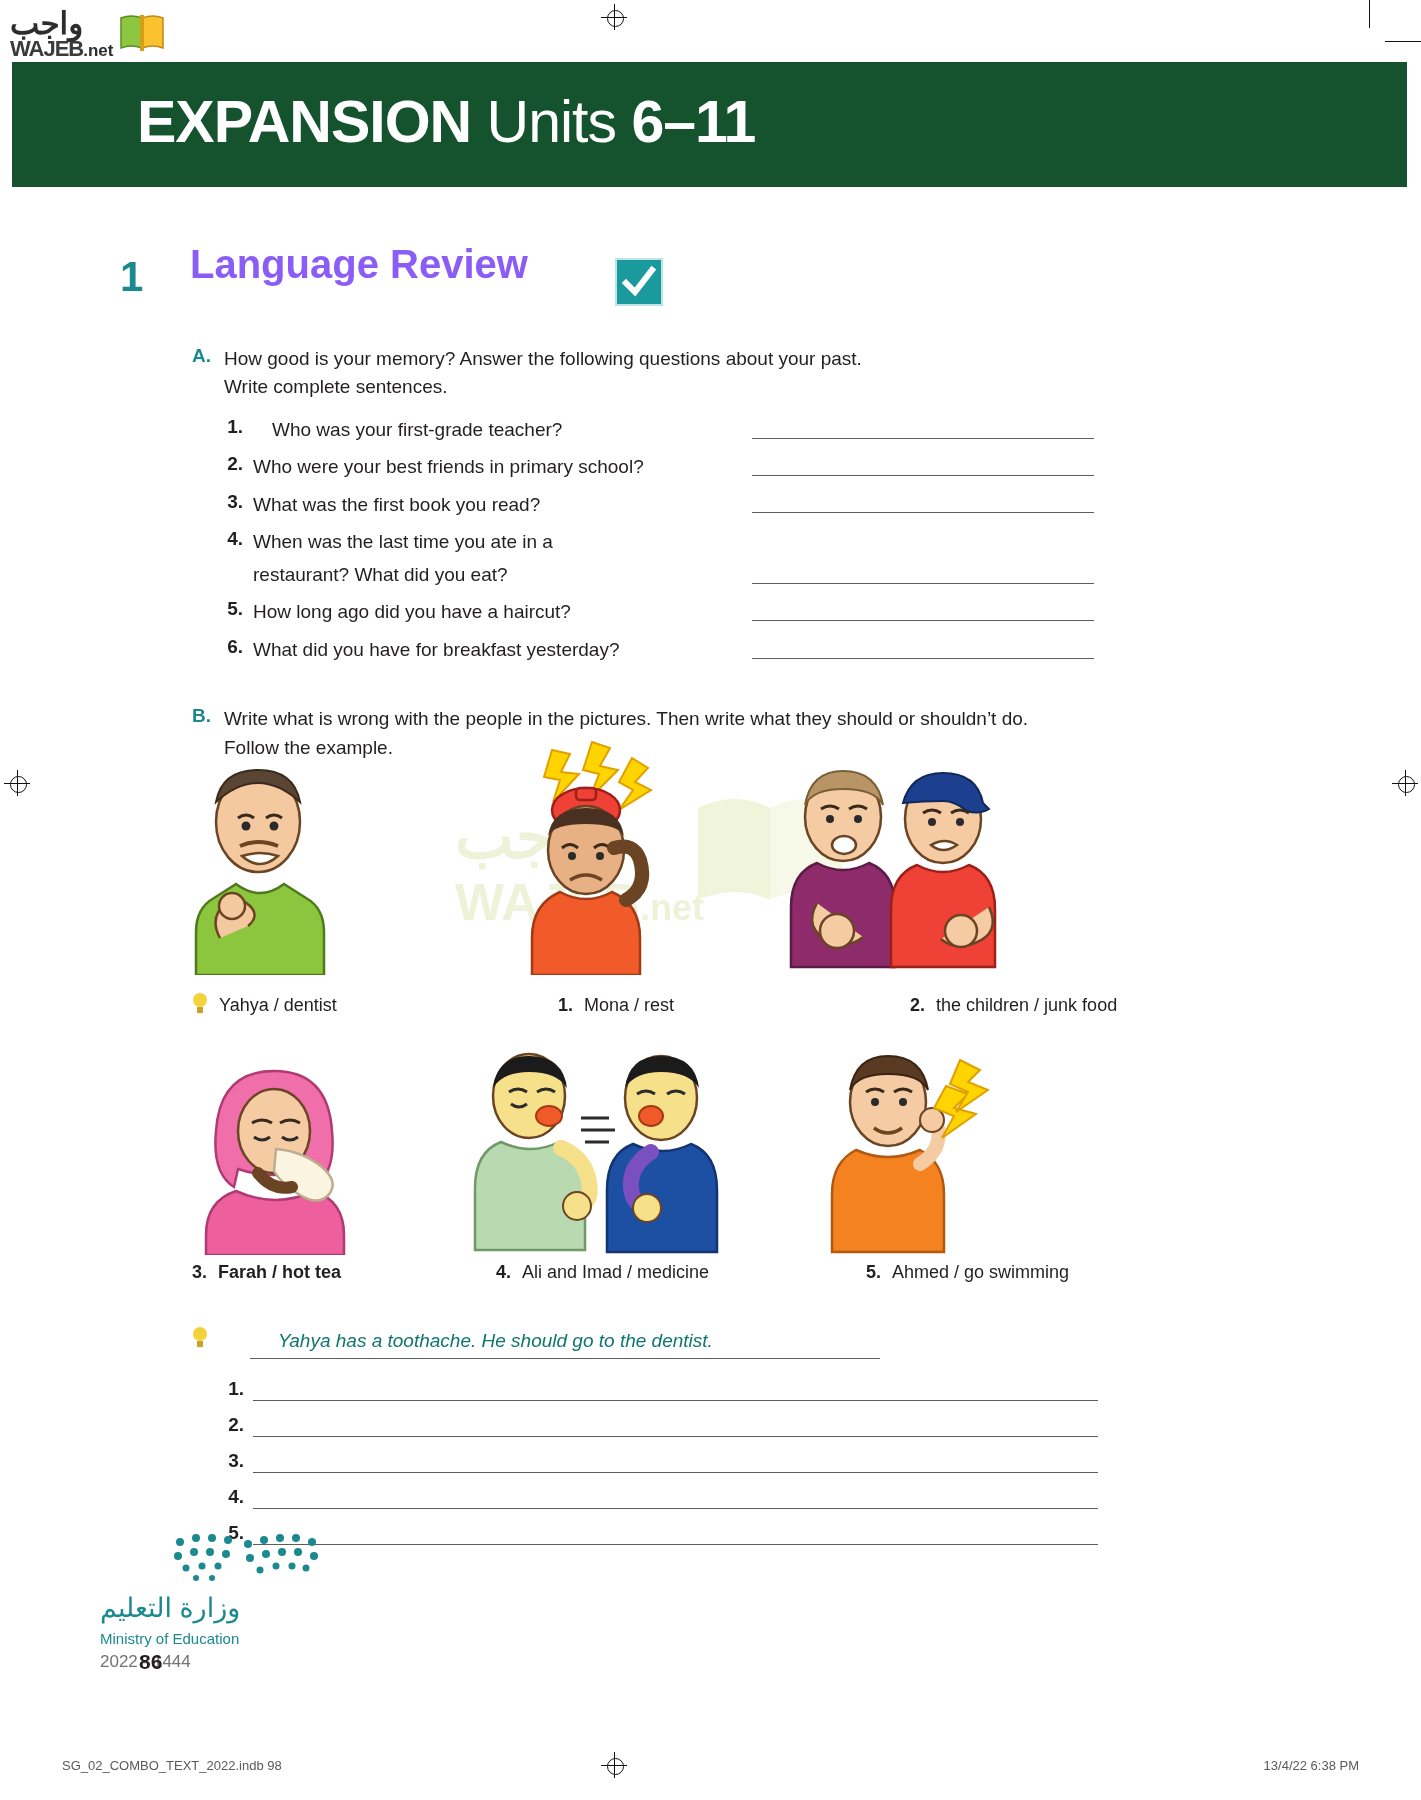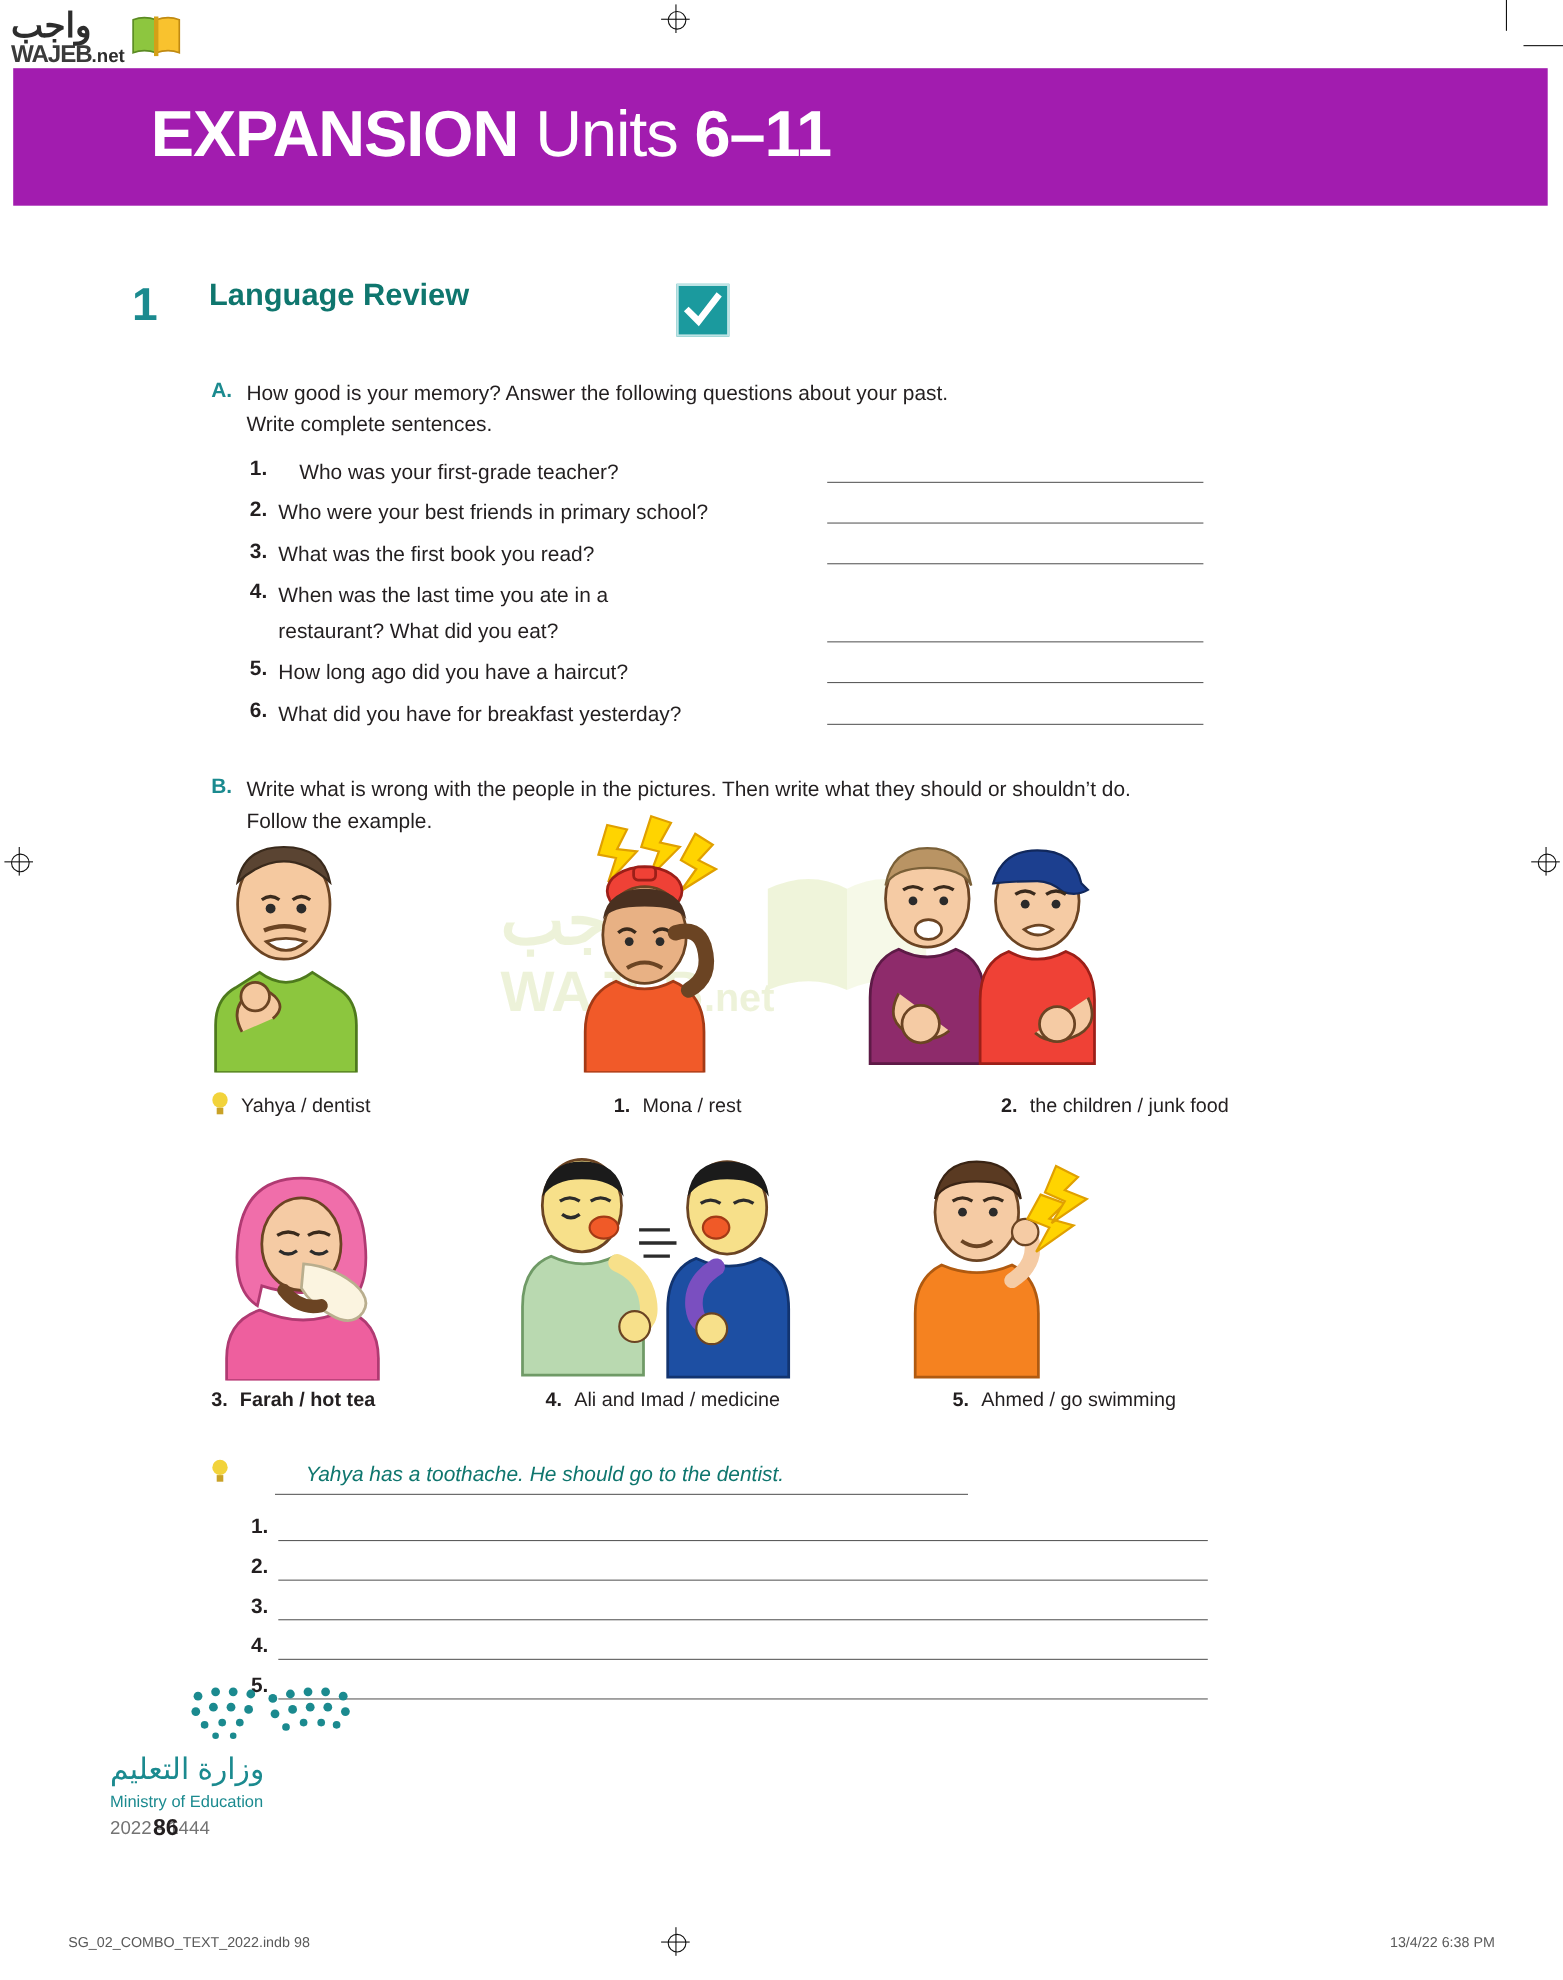--- a/index.html
+++ b/index.html
@@ -81,21 +81,21 @@
     height: 1px;
   }
 
   
   .banner {
     position: absolute;
     left: 12px;
     top: 62px;
     width: 1395px;
     height: 125px;
-    background: #a21caf;
+    background: #14532d;
   }
   .banner-title {
     position: absolute;
     left: 125px;
     top: 26px;
     color: #ffffff;
     font-size: 59px;
     font-weight: bold;
     letter-spacing: -1px;
     white-space: nowrap;
@@ -109,24 +109,24 @@
     position: absolute;
     left: 120px;
     top: 253px;
     font-size: 42px;
     font-weight: bold;
     color: #1b8a8f;
   }
   .sec-title {
     position: absolute;
     left: 190px;
-    top: 252px;
-    font-size: 28px;
-    font-weight: bold;
-    color: #0f766e;
+    top: 242px;
+    font-size: 40px;
+    font-weight: bold;
+    color: #8b5cf6;
   }
   .check-badge {
     position: absolute;
     left: 615px;
     top: 258px;
     width: 48px;
     height: 48px;
     background: #1b9a9e;
     border: 2px solid #bfe4e5;
     box-sizing: border-box;

